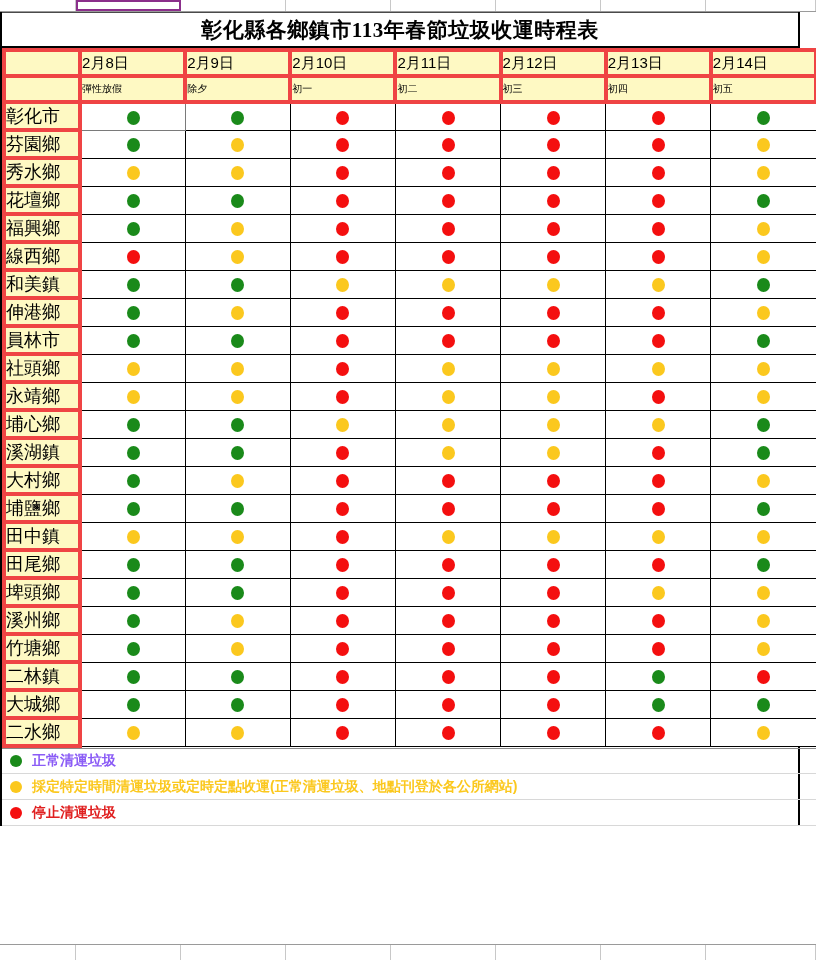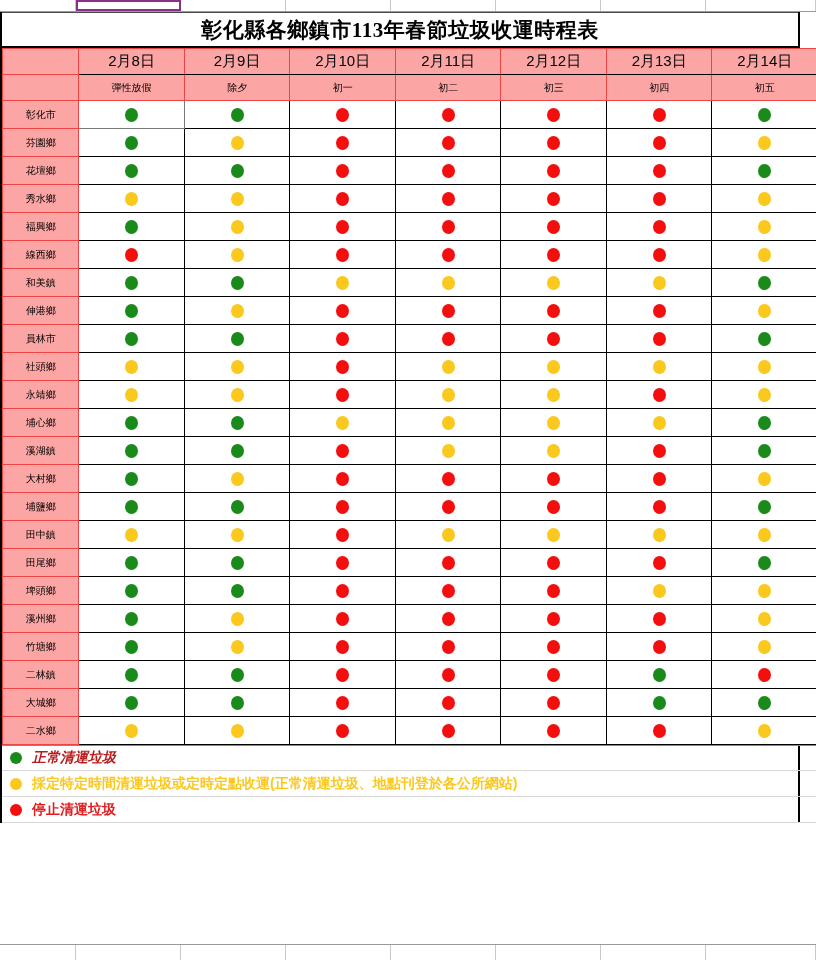--- a/index.html
+++ b/index.html
@@ -38,31 +38,31 @@
   }
 
   
   table.grid { border-collapse:collapse; width:816px; table-layout:fixed; }
   table.grid td, table.grid th { padding:0; margin:0; }
 
   col.c-name { width:76px; }
   col.c-day  { width:105px; }
 
   th.hdr-blank, th.hdr-date, th.hdr-sub, td.rowname {
-    background:#fca5a5;
-    border:1px solid #ef4444;
-    text-align:center;
+    background:#fef9c3;
+    border:4px solid #ef4444;
+    text-align:left;
     color:#000;
     font-family:"Liberation Sans","DejaVu Sans",sans-serif;
   }
   th.hdr-date { height:26px; font-size:15px; font-weight:normal; border-bottom:1px solid #000; }
   th.hdr-sub  { height:26px; font-size:10px; font-weight:normal; }
   th.hdr-blank{ }
 
-  td.rowname { height:28px; font-size:10px; }
+  td.rowname { height:28px; font-size:18px; }
   td.cell {
     height:28px; background:#ffffff; border:1px solid #000;
     text-align:center; vertical-align:middle;
   }
   td.cell.first-active { border:1px solid #7a7a7a; }
 
   .dot {
     display:inline-block; width:13px; height:14px; border-radius:50%;
     vertical-align:middle;
   }
@@ -79,21 +79,21 @@
   }
   .legend-row:first-child { border-top:1px solid #8a8a8a; }
   .legend .ldot {
     display:inline-block; width:12px; height:12px; border-radius:50%;
     margin-right:10px; flex:0 0 auto;
   }
   .legend .ltext {
     font-family:"Liberation Sans","DejaVu Sans",sans-serif;
     font-weight:bold; font-size:14px; white-space:nowrap;
   }
-  .lg-green .ldot { background:#1a8a1a; }  .lg-green .ltext { color:#b91c1c;font-style:italic; }
+  .lg-green .ldot { background:#1a8a1a; }  .lg-green .ltext { color:#8b5cf6; }
   .lg-yellow .ldot{ background:#fbc81e; }  .lg-yellow .ltext{ color:#fbc81e; }
   .lg-red .ldot   { background:#f40f0f; }  .lg-red .ltext   { color:#e02020; }
 
   .bottom-strip {
     position:absolute; bottom:0; left:0; width:816px; height:16px;
     display:flex; border-top:1px solid #9a9a9a;
   }
   .bottom-strip .bcell { border-right:1px solid #c8c8c8; height:100%; }
 </style>
 </head>
@@ -166,38 +166,38 @@
             <td class="rowname">芬園鄉</td>
             <td class="cell"><span class="dot green"></span></td>
             <td class="cell"><span class="dot yellow"></span></td>
             <td class="cell"><span class="dot red"></span></td>
             <td class="cell"><span class="dot red"></span></td>
             <td class="cell"><span class="dot red"></span></td>
             <td class="cell"><span class="dot red"></span></td>
             <td class="cell"><span class="dot yellow"></span></td>
           </tr>
           <tr>
+            <td class="rowname">秀水鄉</td>
+            <td class="cell"><span class="dot yellow"></span></td>
+            <td class="cell"><span class="dot yellow"></span></td>
+            <td class="cell"><span class="dot red"></span></td>
+            <td class="cell"><span class="dot red"></span></td>
+            <td class="cell"><span class="dot red"></span></td>
+            <td class="cell"><span class="dot red"></span></td>
+            <td class="cell"><span class="dot yellow"></span></td>
+          </tr>
+          <tr>
             <td class="rowname">花壇鄉</td>
             <td class="cell"><span class="dot green"></span></td>
             <td class="cell"><span class="dot green"></span></td>
             <td class="cell"><span class="dot red"></span></td>
             <td class="cell"><span class="dot red"></span></td>
             <td class="cell"><span class="dot red"></span></td>
             <td class="cell"><span class="dot red"></span></td>
             <td class="cell"><span class="dot green"></span></td>
-          </tr>
-          <tr>
-            <td class="rowname">秀水鄉</td>
-            <td class="cell"><span class="dot yellow"></span></td>
-            <td class="cell"><span class="dot yellow"></span></td>
-            <td class="cell"><span class="dot red"></span></td>
-            <td class="cell"><span class="dot red"></span></td>
-            <td class="cell"><span class="dot red"></span></td>
-            <td class="cell"><span class="dot red"></span></td>
-            <td class="cell"><span class="dot yellow"></span></td>
           </tr>
           <tr>
             <td class="rowname">福興鄉</td>
             <td class="cell"><span class="dot green"></span></td>
             <td class="cell"><span class="dot yellow"></span></td>
             <td class="cell"><span class="dot red"></span></td>
             <td class="cell"><span class="dot red"></span></td>
             <td class="cell"><span class="dot red"></span></td>
             <td class="cell"><span class="dot red"></span></td>
             <td class="cell"><span class="dot yellow"></span></td>

